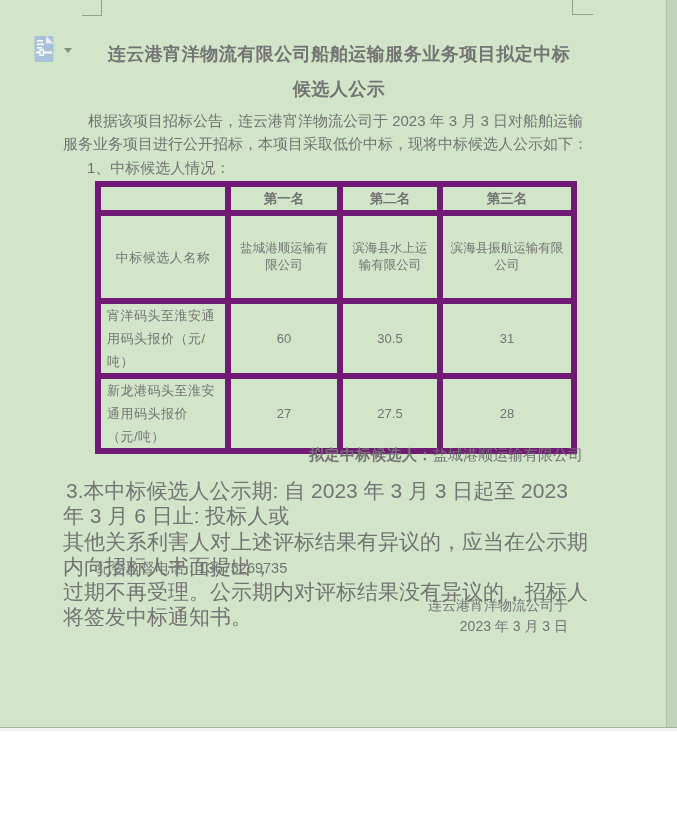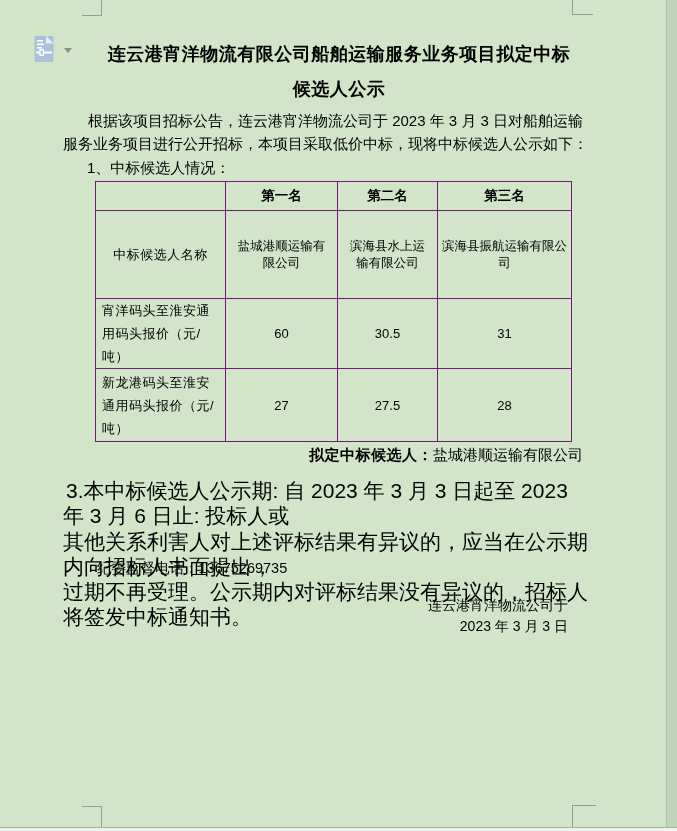--- a/index.html
+++ b/index.html
@@ -1,20 +1,20 @@
 <!DOCTYPE html>
 <html><head>
 <meta charset="utf-8">
 <style>
   html,body { margin:0; padding:0; }
   .screen {
-    position:relative; width:677px; height:831px;
+    position:relative; width:677px; height:731px;
     background:#d2e5c9; overflow:hidden;
     font-family:"Liberation Sans", sans-serif;
-    color:#000000;
+    color:#737373;
   }
   
   .edge-right { position:absolute; top:0; right:0; width:10px; height:100%;
     background:#c0d4b9; border-left:1px solid #afc5a7; }
   .edge-bottom { position:absolute; left:0; bottom:0; width:100%; height:3px;
     background:#eff2ed; border-top:1px solid #a3b39c; }
   
   .crop { position:absolute; }
   .crop-tl { left:82px; top:0; width:19px; height:15px;
     border-right:1px solid #8da387; border-bottom:1px solid #8da387; }
@@ -34,21 +34,21 @@
   
   .title { position:absolute; left:63px; top:37px; width:552px;
     text-align:center; font-size:18px; font-weight:bold;
     line-height:35px; letter-spacing:0.5px; }
   .intro { position:absolute; left:63px; top:109px; width:526px;
     font-size:15px; line-height:23.3px; }
   .indent-2 { text-indent:25px; }
   .indent-sub { text-indent:24px; }
   .doc-table { position:absolute; left:95px; top:181px; width:476px;
     border-collapse:collapse; table-layout:fixed; }
-  .doc-table td { border:1px solid #701a75; vertical-align:middle;
+  .doc-table td { border:6px solid #701a75; vertical-align:middle;
     padding:0 6px; overflow:hidden; }
   .doc-table .hdr { font-weight:bold; font-size:13.5px; text-align:center; }
   .doc-table .lbl { font-size:13px; line-height:23px; text-align:left;
     letter-spacing:0.5px; }
   .doc-table .lbl-center { text-align:center; letter-spacing:0.5px; }
   .doc-table .company { font-size:12.5px; line-height:17px; text-align:center; }
   .doc-table td.tight { padding:0 4px;margin-left:12px; }
   .doc-table .num { font-size:13px; text-align:center; }
   .r-hdr { height:29px; } .r-name { height:88px; }
   .r-p1 { height:69px; } .r-p2 { height:73px; }

